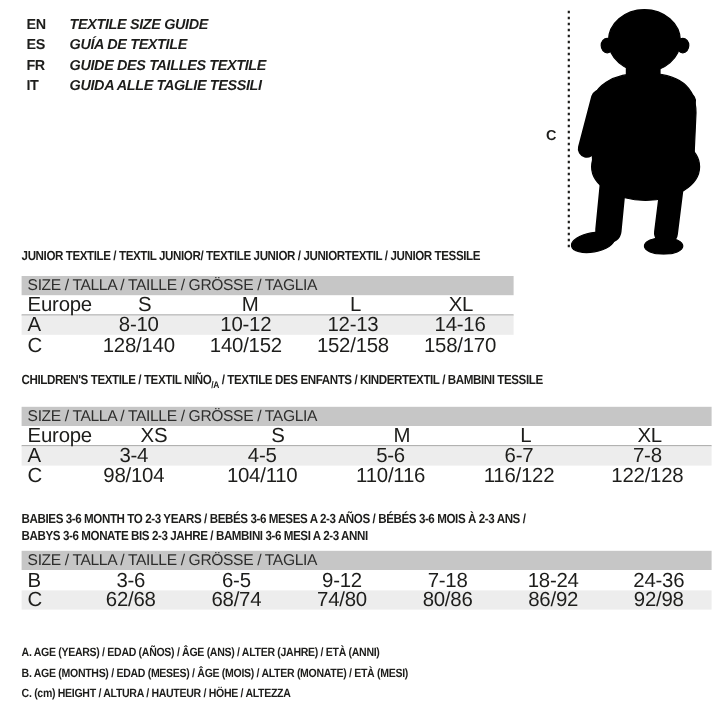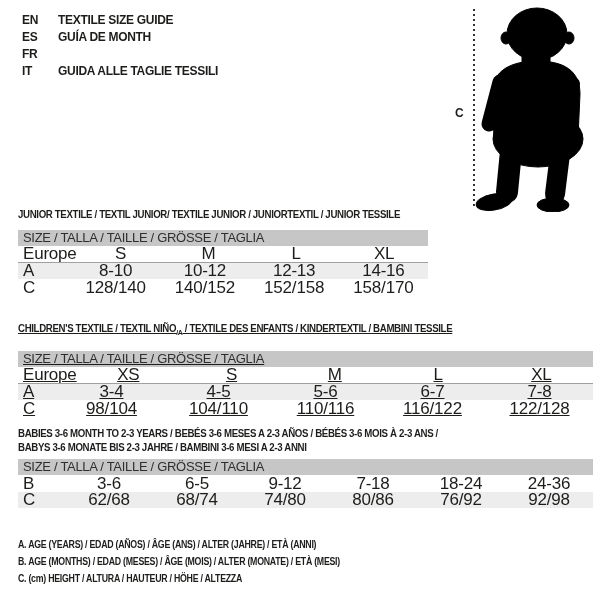--- a/index.html
+++ b/index.html
@@ -4,31 +4,31 @@
 <style>
   * { margin:0; padding:0; box-sizing:border-box; }
   html,body { width:600px; height:600px; background:#ffffff; overflow:hidden;
     font-family:"Liberation Sans", sans-serif; color:#1d1d1b; }
 
   
   .lang-block { position:absolute; left:22px; top:13px; }
   .lang-row { display:flex; height:17px; align-items:flex-start;
     font-weight:bold; font-size:12px; letter-spacing:-0.3px; }
   .lang-code { width:36px; flex:0 0 36px; }
-  .lang-label { white-space:nowrap; }
+  .lang-label { white-space:nowrap;font-style:italic; }
 
   
   .figure-svg { position:absolute; left:467px; top:6px; }
   .c-label { position:absolute; left:455px; top:106px;
     font-weight:bold; font-size:12px; }
 
   
   .section { position:absolute; left:18px; }
   .sec-junior   { top:207px; width:410px; }
-  .sec-children { top:321px; width:575px;text-decoration:underline; }
+  .sec-children { top:310px; width:575px; }
   .sec-babies   { top:426px; width:575px; }
 
   .section-heading { font-weight:bold; font-size:11px; letter-spacing:-0.4px;
     white-space:nowrap; transform:scaleX(0.88); transform-origin:0 0;
     line-height:14px; }
   .sub { font-size:8px; vertical-align:sub; }
 
   .size-bar { background:#c6c6c6; color:#2e2e2d; height:16px; line-height:16px;
     font-size:13px; letter-spacing:-0.3px; padding-left:5px;
     white-space:nowrap; overflow:hidden; }
@@ -55,24 +55,25 @@
 </head>
 <body>
 
 <div class="lang-block">
   <div class="lang-row">
     <span class="lang-code">EN</span>
     <span class="lang-label">TEXTILE SIZE GUIDE</span>
   </div>
   <div class="lang-row">
     <span class="lang-code">ES</span>
-    <span class="lang-label">GUÍA DE MONTH</span>
+    <span class="lang-label">GUÍA DE TEXTILE</span>
   </div>
   <div class="lang-row">
     <span class="lang-code">FR</span>
+    <span class="lang-label">GUIDE DES TAILLES TEXTILE</span>
   </div>
   <div class="lang-row">
     <span class="lang-code">IT</span>
     <span class="lang-label">GUIDA ALLE TAGLIE TESSILI</span>
   </div>
 </div>
 
 <svg class="figure-svg" width="131" height="206" viewBox="0 0 131 206">
 
   <line x1="7" y1="3" x2="7" y2="202" stroke="#1d1d1b" stroke-width="1.8" stroke-dasharray="2 3"></line>
@@ -163,21 +164,21 @@
     <span class="cell">7-18</span>
     <span class="cell">18-24</span>
     <span class="cell">24-36</span>
   </div>
   <div class="trow alt">
     <span class="rlabel">C</span>
     <span class="cell">62/68</span>
     <span class="cell">68/74</span>
     <span class="cell">74/80</span>
     <span class="cell">80/86</span>
-    <span class="cell">76/92</span>
+    <span class="cell">86/92</span>
     <span class="cell">92/98</span>
   </div>
 </div>
 
 <div class="footnotes">
   <div class="footnote">A. AGE (YEARS) / EDAD (AÑOS) / ÂGE (ANS) / ALTER (JAHRE) / ETÀ (ANNI)</div>
   <div class="footnote">B. AGE (MONTHS) / EDAD (MESES) / ÂGE (MOIS) / ALTER (MONATE) / ETÀ (MESI)</div>
   <div class="footnote">C. (cm) HEIGHT / ALTURA / HAUTEUR / HÖHE / ALTEZZA</div>
 </div>
 

